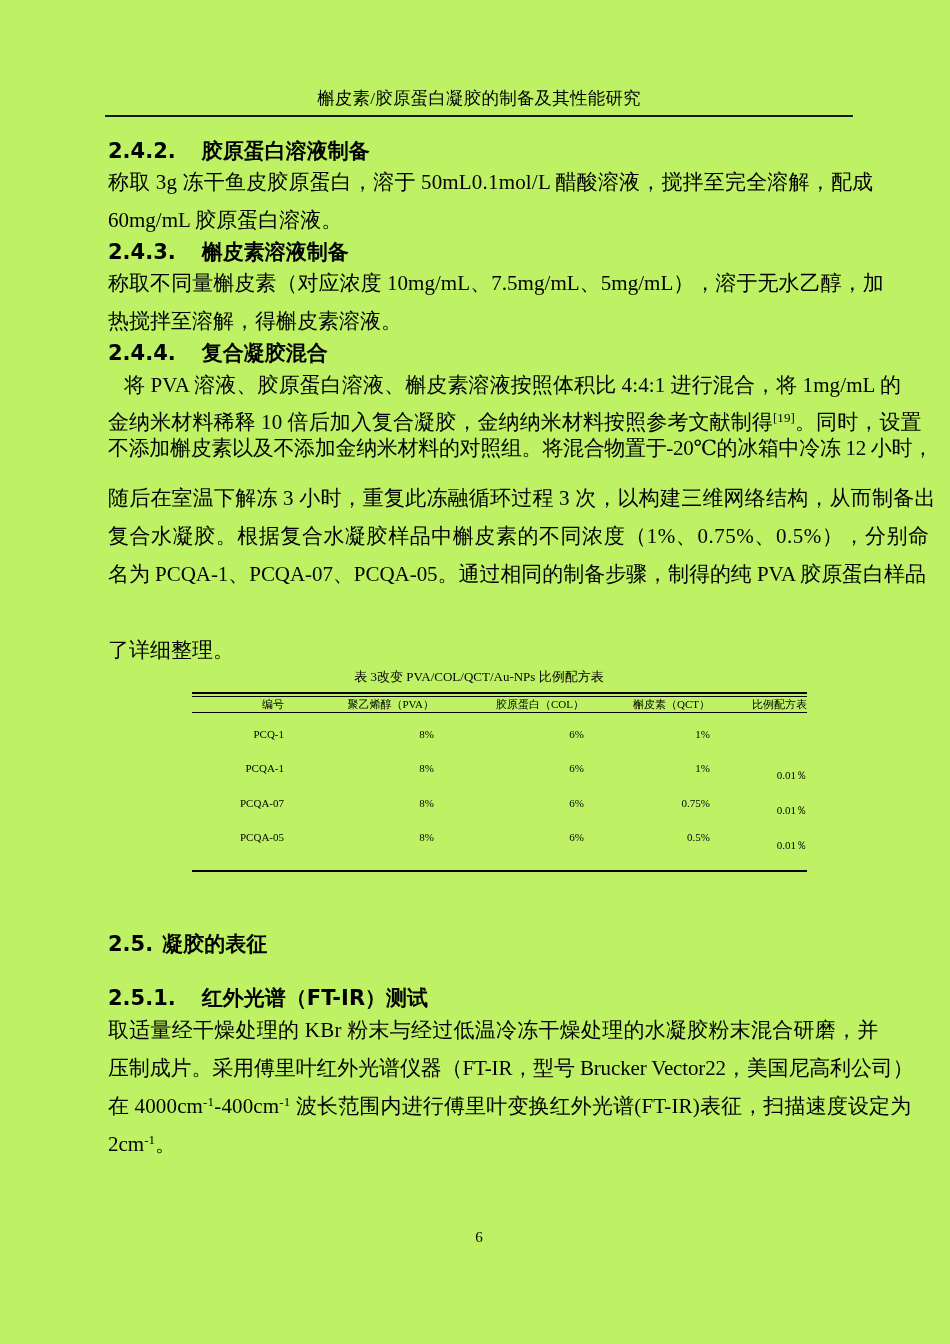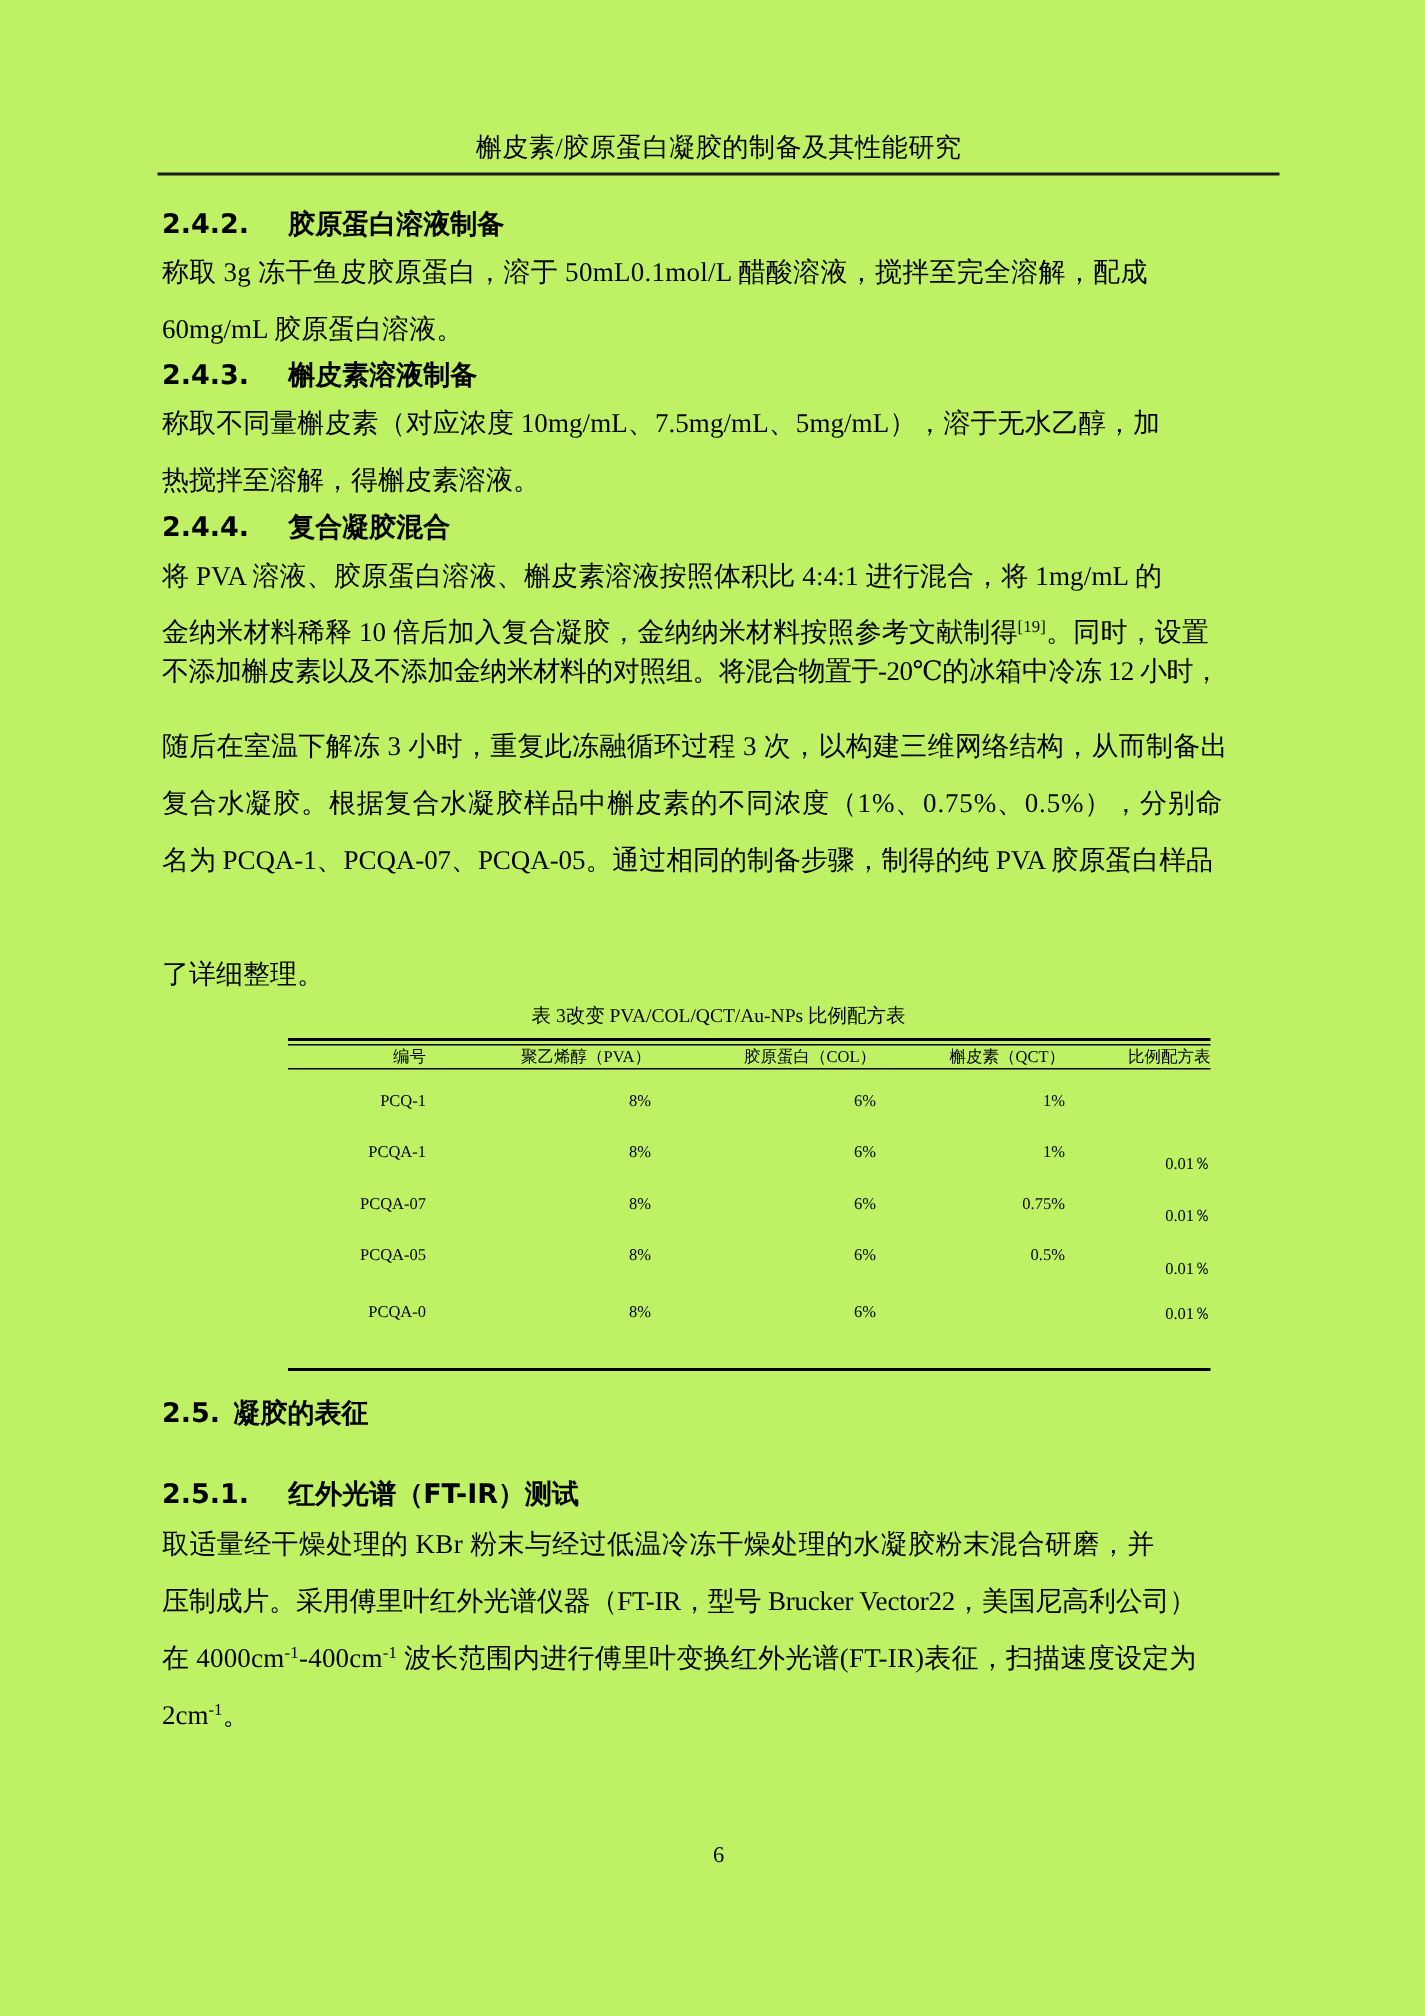--- a/index.html
+++ b/index.html
@@ -59,21 +59,21 @@
     font-family: "DejaVu Sans", "Liberation Sans", sans-serif;
     font-weight: bold;
     font-size: 19px;
     line-height: 1.0;
     white-space: pre;
   }
 
   
   .ln {
     position: absolute;
-    font-size: 18px;
+    font-size: 21px;
     line-height: 1.0;
     white-space: pre;
     letter-spacing: 0;
   }
   sup {
     font-size: 0.62em;
     vertical-align: 0.52em;
     line-height: 0;
   }
 
@@ -141,21 +141,21 @@
     <div class="ln" style="left:0px; top:172px; letter-spacing:0.18px;">称取 3g 冻干鱼皮胶原蛋白，溶于 50mL0.1mol/L 醋酸溶液，搅拌至完全溶解，配成</div>
     <div class="ln" style="left:0px; top:210px;">60mg/mL 胶原蛋白溶液。</div>
 
     <div class="h3 ln" style="left:0px; top:242px;"><span>2.4.3.</span><span style="display:inline-block;width:26px;"></span><span>槲皮素溶液制备</span></div>
 
     <div class="ln" style="left:0px; top:273px; letter-spacing:0.05px;">称取不同量槲皮素（对应浓度 10mg/mL、7.5mg/mL、5mg/mL），溶于无水乙醇，加</div>
     <div class="ln" style="left:0px; top:311px;">热搅拌至溶解，得槲皮素溶液。</div>
 
     <div class="h3 ln" style="left:0px; top:343px;"><span>2.4.4.</span><span style="display:inline-block;width:26px;"></span><span>复合凝胶混合</span></div>
 
-    <div class="ln" style="left:0px; top:375px; letter-spacing:0.1px;">将 PVA 溶液、胶原蛋白溶液、槲皮素溶液按照体积比 4:4:1 进行混合，将 1mg/mL 的</div>
+    <div class="ln" style="left:16px; top:375px; letter-spacing:0.1px;">将 PVA 溶液、胶原蛋白溶液、槲皮素溶液按照体积比 4:4:1 进行混合，将 1mg/mL 的</div>
 
     <div class="ln" style="left:0px; top:412px; letter-spacing:0.1px;"><span>金纳米材料稀释 10 倍后加入复合凝胶，金纳纳米材料按照参考文献制得</span><sup>[19]</sup><span>。同时，设置</span></div>
 
     <div class="ln" style="left:0px; top:438px; letter-spacing:-0.32px;">不添加槲皮素以及不添加金纳米材料的对照组。将混合物置于-20℃的冰箱中冷冻 12 小时，</div>
     <div class="ln" style="left:0px; top:488px; letter-spacing:0.2px;">随后在室温下解冻 3 小时，重复此冻融循环过程 3 次，以构建三维网络结构，从而制备出</div>
     <div class="ln" style="left:0px; top:526px; letter-spacing:0.55px;">复合水凝胶。根据复合水凝胶样品中槲皮素的不同浓度（1%、0.75%、0.5%），分别命</div>
     <div class="ln" style="left:0px; top:564px; letter-spacing:-0.05px;">名为 PCQA-1、PCQA-07、PCQA-05。通过相同的制备步骤，制得的纯 PVA 胶原蛋白样品</div>
     <div class="ln" style="left:0px; top:640px;">了详细整理。</div>
 
     <div class="tbl-title" style="top:670px;">表 3改变 PVA/COL/QCT/Au-NPs 比例配方表</div>
@@ -213,27 +213,20 @@
             <td>0.75%</td>
             <td class="nano-cell" style="vertical-align:bottom;padding-bottom:2px;">0.01％</td>
           </tr>
           <tr class="body-row">
             <td>PCQA-05</td>
             <td>8%</td>
             <td>6%</td>
             <td>0.5%</td>
             <td class="nano-cell" style="vertical-align:bottom;padding-bottom:1px;">0.01％</td>
           </tr>
-          <tr class="body-row" style="height:42px;">
-            <td>PCQA-0</td>
-            <td>8%</td>
-            <td>6%</td>
-            <td></td>
-            <td class="nano-cell">0.01％</td>
-          </tr>
         </tbody>
       </table>
       <div style="height:16px;"></div>
       <div class="rule-thick"></div>
     </div>
 
     <div class="h2 ln" style="left:0px; top:934px;"><span>2.5.</span><span style="display:inline-block;width:9px;"></span><span>凝胶的表征</span></div>
 
     <div class="h3 ln" style="left:0px; top:988px;"><span>2.5.1.</span><span style="display:inline-block;width:26px;"></span><span>红外光谱（FT-IR）测试</span></div>
 

